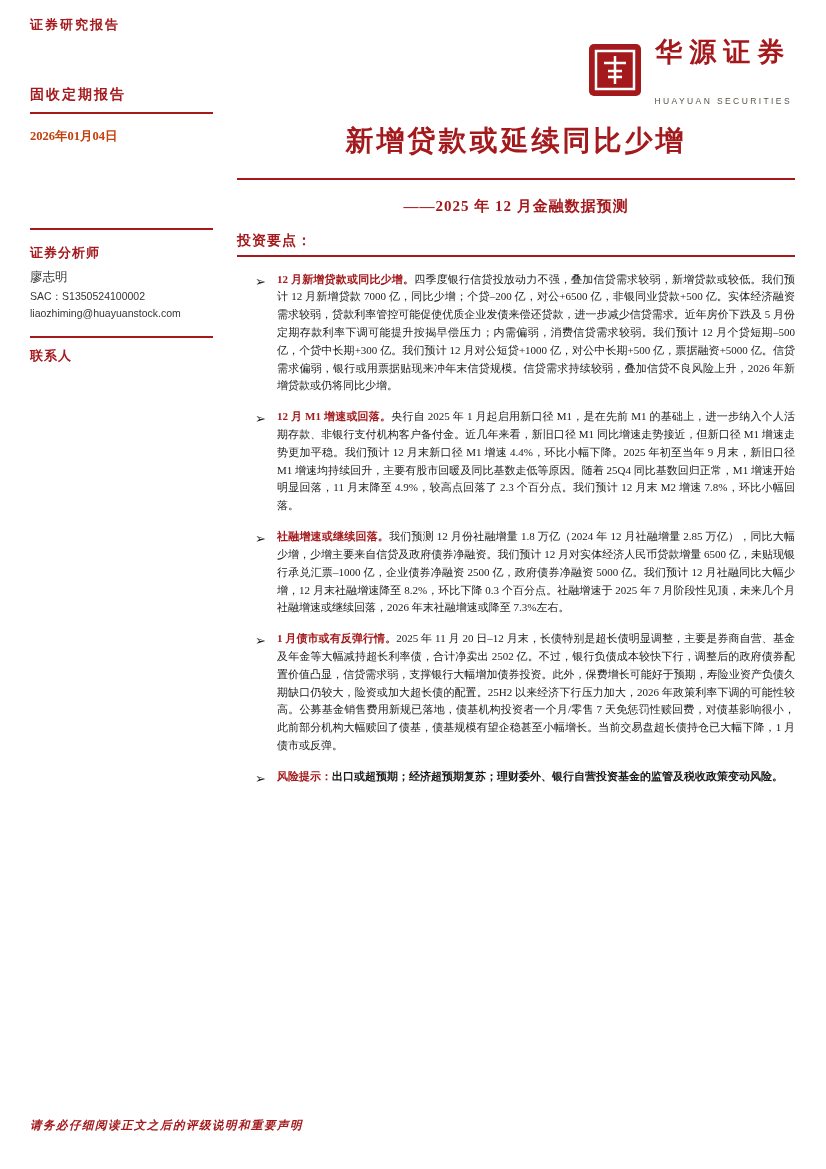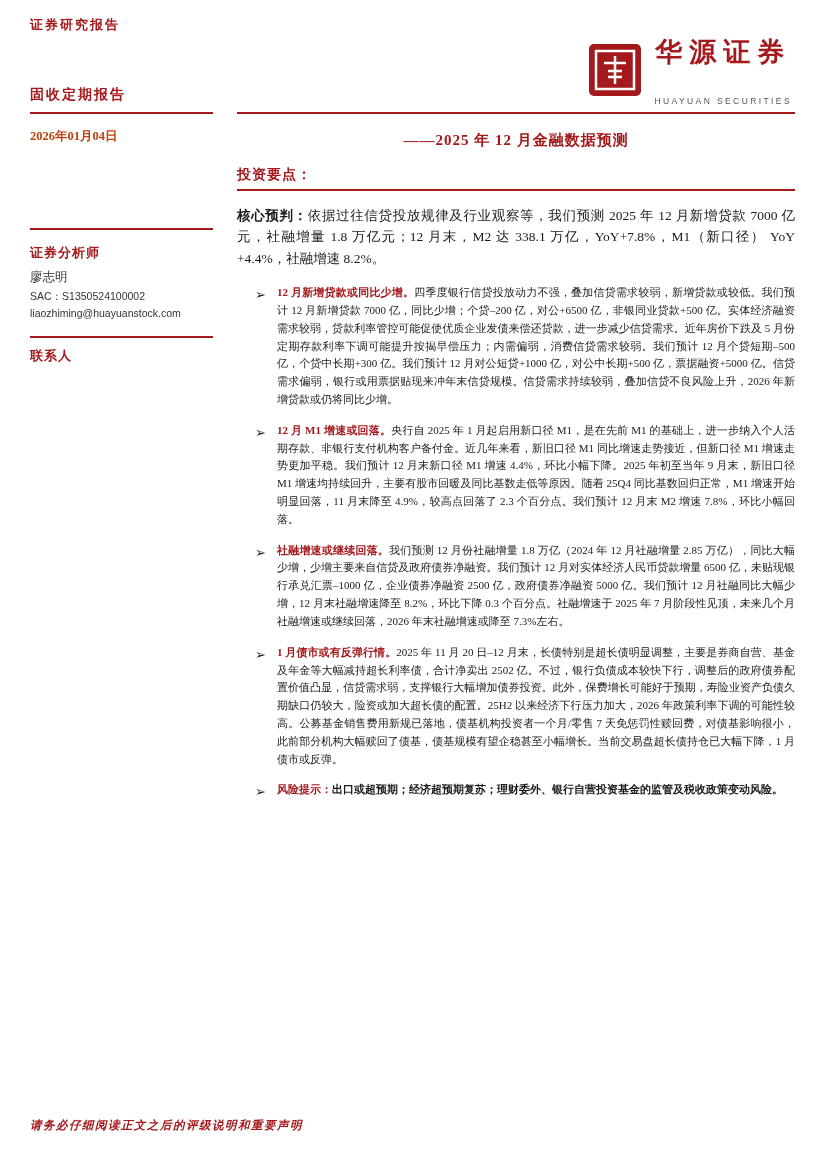--- a/index.html
+++ b/index.html
@@ -100,27 +100,27 @@
 <div class="left-col-item date">2026年01月04日</div>
 <div class="rule rule2"></div>
 <div class="left-col-item analyst-title">证券分析师</div>
 <div class="left-col-item analyst-name">廖志明</div>
 <div class="left-col-item analyst-sac">SAC：S1350524100002</div>
 <div class="left-col-item analyst-email">liaozhiming@huayuanstock.com</div>
 <div class="rule rule3"></div>
 <div class="left-col-item contact-title">联系人</div>
 
 <main class="main-col">
+  <h1 class="report-title">新增贷款或延续同比少增</h1>
   <div class="title-rule"></div>
   <div class="report-subtitle">——2025 年 12 月金融数据预测</div>
 
   <div class="section-heading">投资要点：</div>
   <div class="heading-rule"></div>
 
-  <p class="summary"><span class="lead">核心预判：</span><span>依据过往信贷投放规律及行业观察等，我们预测 2025 年 12 月新增贷款 7000 亿元，社融增量 1.8 万亿元；12 月末，M2 达 338.1 万亿，YoY+7.8%，M1（新口径） YoY +4.4%，社融增速 8.2%。</span></p>
 
   <ul class="bullets">
     <li>
       <span class="arrow">➢</span>
       <div class="bullet-text"><span class="bullet-lead">12 月新增贷款或同比少增。</span><span>四季度银行信贷投放动力不强，叠加信贷需求较弱，新增贷款或较低。我们预计 12 月新增贷款 7000 亿，同比少增；个贷–200 亿，对公+6500 亿，非银同业贷款+500 亿。实体经济融资需求较弱，贷款利率管控可能促使优质企业发债来偿还贷款，进一步减少信贷需求。近年房价下跌及 5 月份定期存款利率下调可能提升按揭早偿压力；内需偏弱，消费信贷需求较弱。我们预计 12 月个贷短期–500 亿，个贷中长期+300 亿。我们预计 12 月对公短贷+1000 亿，对公中长期+500 亿，票据融资+5000 亿。信贷需求偏弱，银行或用票据贴现来冲年末信贷规模。信贷需求持续较弱，叠加信贷不良风险上升，2026 年新增贷款或仍将同比少增。</span></div>
     </li>
     <li>
       <span class="arrow">➢</span>
       <div class="bullet-text"><span class="bullet-lead">12 月 M1 增速或回落。</span><span>央行自 2025 年 1 月起启用新口径 M1，是在先前 M1 的基础上，进一步纳入个人活期存款、非银行支付机构客户备付金。近几年来看，新旧口径 M1 同比增速走势接近，但新口径 M1 增速走势更加平稳。我们预计 12 月末新口径 M1 增速 4.4%，环比小幅下降。2025 年初至当年 9 月末，新旧口径 M1 增速均持续回升，主要有股市回暖及同比基数走低等原因。随着 25Q4 同比基数回归正常，M1 增速开始明显回落，11 月末降至 4.9%，较高点回落了 2.3 个百分点。我们预计 12 月末 M2 增速 7.8%，环比小幅回落。</span></div>
     </li>

